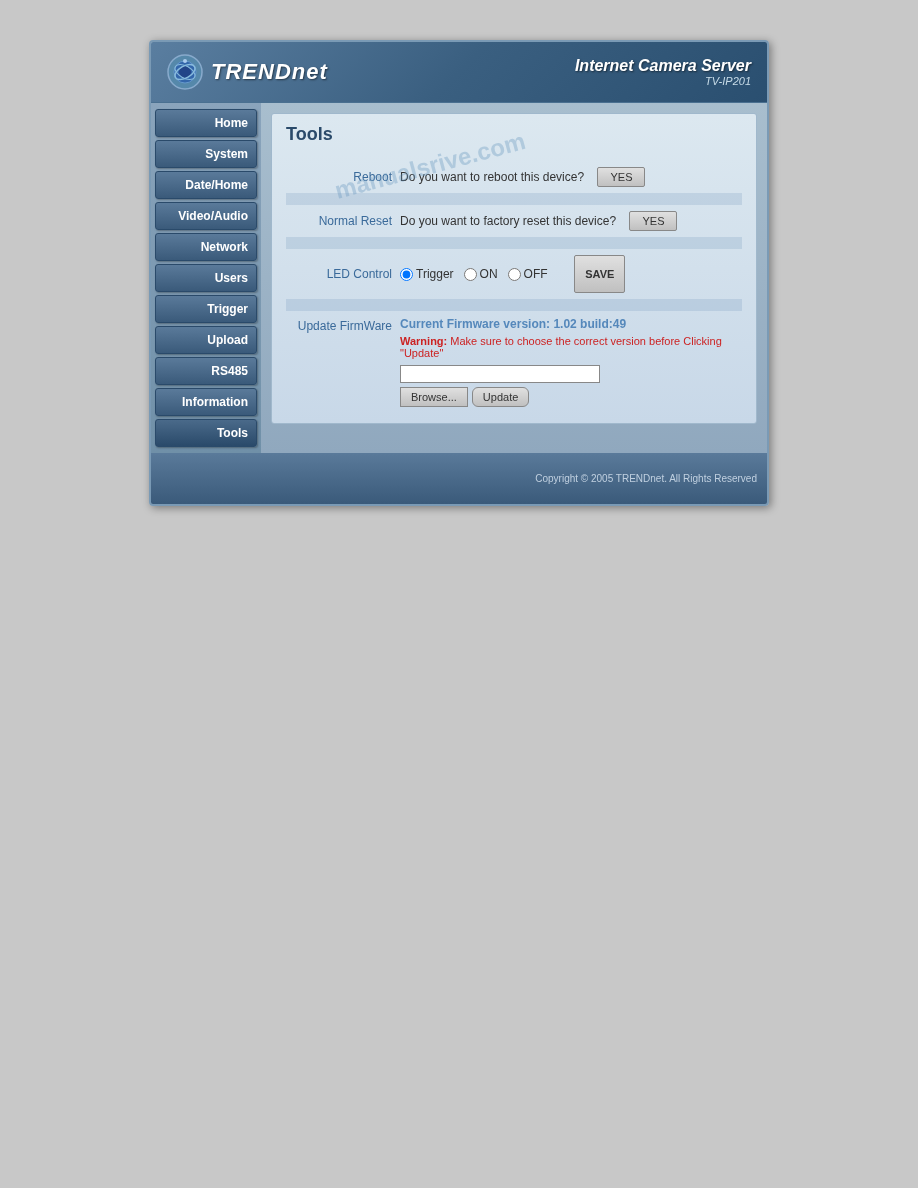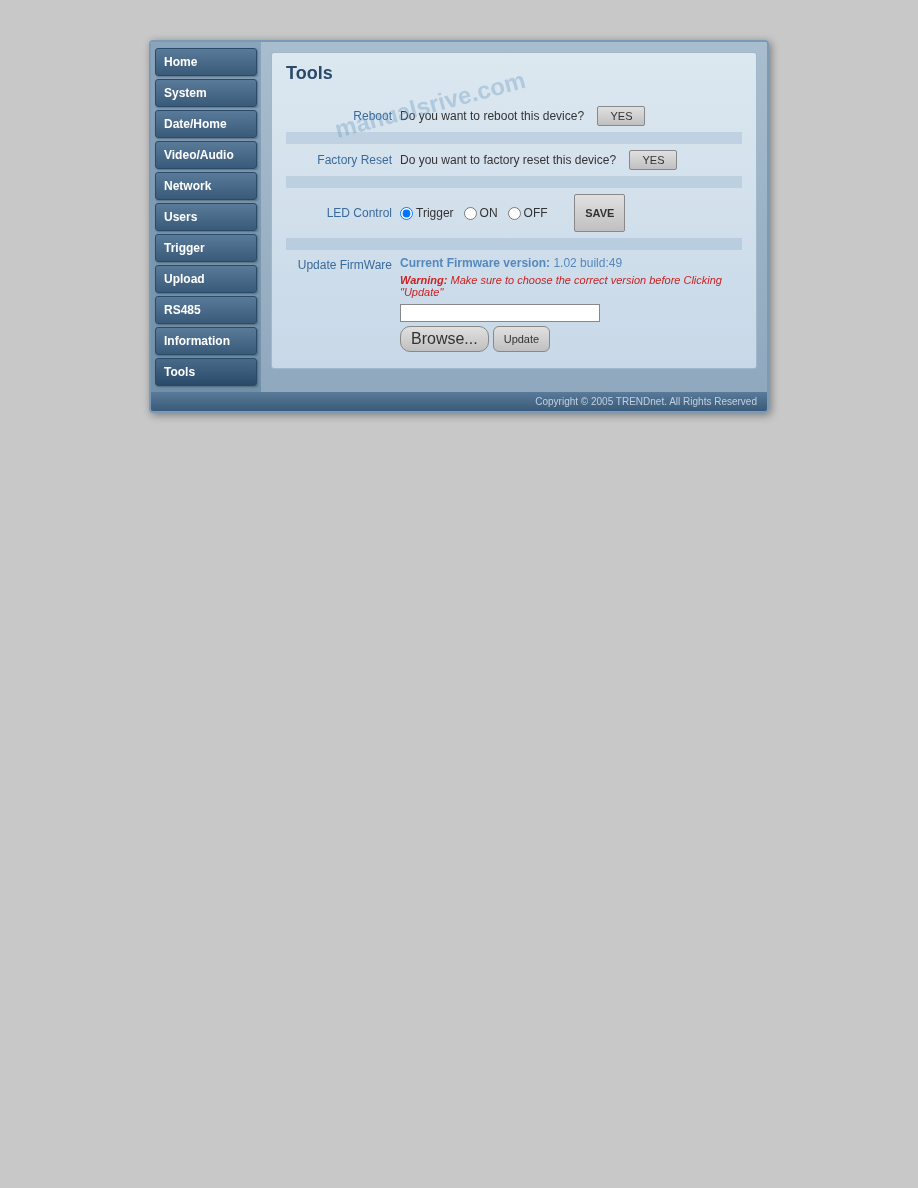--- a/index.html
+++ b/index.html
@@ -94,21 +94,21 @@
     }
 
     .nav-btn {
       display: block;
       width: 100%;
       padding: 6px 8px;
       background: linear-gradient(180deg, #5a7a9a 0%, #3a5a7a 100%);
       color: white;
       font-size: 12px;
       font-weight: bold;
-      text-align: left;
+      text-align: right;
       border: 1px solid #2a4a6a;
       border-radius: 3px;
       cursor: pointer;
       text-decoration: none;
       box-shadow: 1px 1px 2px rgba(0,0,0,0.3);
     }
 
     .nav-btn.active {
       background: linear-gradient(180deg, #4a6a8a 0%, #2a4a6a 100%);
     }
@@ -210,54 +210,53 @@
     }
 
     .warning-text {
       font-size: 11px;
       color: #333;
       margin-top: 4px;
     }
 
     .warning-text span {
       color: #cc2222;
-      font-style: italic;
     }
 
     .file-btn-row {
       display: flex;
       gap: 4px;
       margin-top: 4px;
     }
 
     .browse-btn {
       background: linear-gradient(180deg, #e0e0e0 0%, #c0c0c0 100%);
       border: 1px solid #888;
-      border-radius: 10px;
+      border-radius: 0;
       padding: 3px 10px;
-      font-size: 16px;
+      font-size: 11px;
       cursor: pointer;
       color: #333;
     }
 
     .update-btn {
       background: linear-gradient(180deg, #e0e0e0 0%, #c0c0c0 100%);
       border: 1px solid #888;
       border-radius: 6px;
       padding: 3px 10px;
       font-size: 11px;
       cursor: pointer;
       color: #333;
     }
 
     
     .footer {
       background: linear-gradient(180deg, #5a7a9a 0%, #3a5a7a 100%);
       text-align: right;
-      padding: 4px 10px;
+      padding: 20px 10px;
       color: #c0d0e0;
       font-size: 10px;
     }
 
     .content-box-wrapper {
       position: relative;
       overflow: hidden;
     }
 
     .watermark-overlay {
@@ -278,20 +277,38 @@
       height: 1px;
       background: rgba(100,140,180,0.2);
     }
   </style>
 </head>
 <body>
 
 <div class="page-wrapper">
   <div class="camera-frame">
 
+    <div class="header">
+      <div class="logo-area">
+
+        <svg class="logo-icon" viewBox="0 0 36 36">
+          <circle cx="18" cy="18" r="17" fill="#5588aa" stroke="#88aacc" stroke-width="1.5"></circle>
+          <circle cx="18" cy="18" r="11" fill="#3366aa" stroke="#6699cc" stroke-width="1"></circle>
+          <circle cx="18" cy="18" r="6" fill="#224488"></circle>
+          <ellipse cx="18" cy="18" rx="11" ry="6" fill="none" stroke="#88bbdd" stroke-width="1.5" transform="rotate(-30 18 18)"></ellipse>
+          <ellipse cx="18" cy="18" rx="11" ry="6" fill="none" stroke="#88bbdd" stroke-width="1" transform="rotate(30 18 18)"></ellipse>
+          <circle cx="18" cy="7" r="2" fill="#aaccee"></circle>
+        </svg>
+        <span class="logo-text">TRENDnet</span>
+      </div>
+      <div class="header-title-area">
+        <div class="header-title">Internet Camera Server</div>
+        <div class="header-subtitle">TV-IP201</div>
+      </div>
+    </div>
 
     <div class="main-layout">
 
       <div class="sidebar">
         <button class="nav-btn">Home</button>
         <button class="nav-btn">System</button>
         <button class="nav-btn">Date/Home</button>
         <button class="nav-btn">Video/Audio</button>
         <button class="nav-btn">Network</button>
         <button class="nav-btn">Users</button>
@@ -320,21 +337,21 @@
                   <span>Do you want to reboot this device?</span>
                   &nbsp;&nbsp;
                   <button class="yes-btn">YES</button>
                 </td>
               </tr>
               <tr>
                   <td colspan="2" class="row-separator"></td>
                 </tr>
 
               <tr>
-                <td class="label-cell">Factory Reset</td>
+                <td class="label-cell">Normal Reset</td>
                 <td class="value-cell">
                   <span>Do you want to factory reset this device?</span>
                   &nbsp;&nbsp;
                   <button class="yes-btn">YES</button>
                 </td>
               </tr>
               <tr>
                   <td colspan="2" class="row-separator"></td>
                 </tr>
 
@@ -361,21 +378,21 @@
               </tr>
               <tr>
                   <td colspan="2" class="row-separator"></td>
                 </tr>
 
               <tr class="firmware-section">
                 <td class="label-cell" style="color:#3a6a9a; padding-top:8px;">Update FirmWare</td>
                 <td class="value-cell" style="padding-top:6px;">
                   <div class="firmware-version">
                     <span>Current Firmware version:</span>
-                    <span style="color:#5588bb; font-weight:normal;">1.02 build:49</span>
+                    <span style="color:#5588bb; font-weight:bold;">1.02 build:49</span>
                   </div>
                   <div class="warning-text">
                     <span style="color:#cc2222; font-weight:bold;">Warning:</span>
                     <span style="color:#cc2222;">Make sure to choose the correct version before Clicking "Update"</span>
                   </div>
                   <div style="border:1px solid #888; background:white; width:200px; height:18px; margin-top:6px;">
                     <input type="text" style="border: none; outline: none; width: 100%; height: 100%; font-size: 11px; background: transparent;">
                   </div>
                   <div class="file-btn-row">
                     <button class="browse-btn">Browse...</button>

